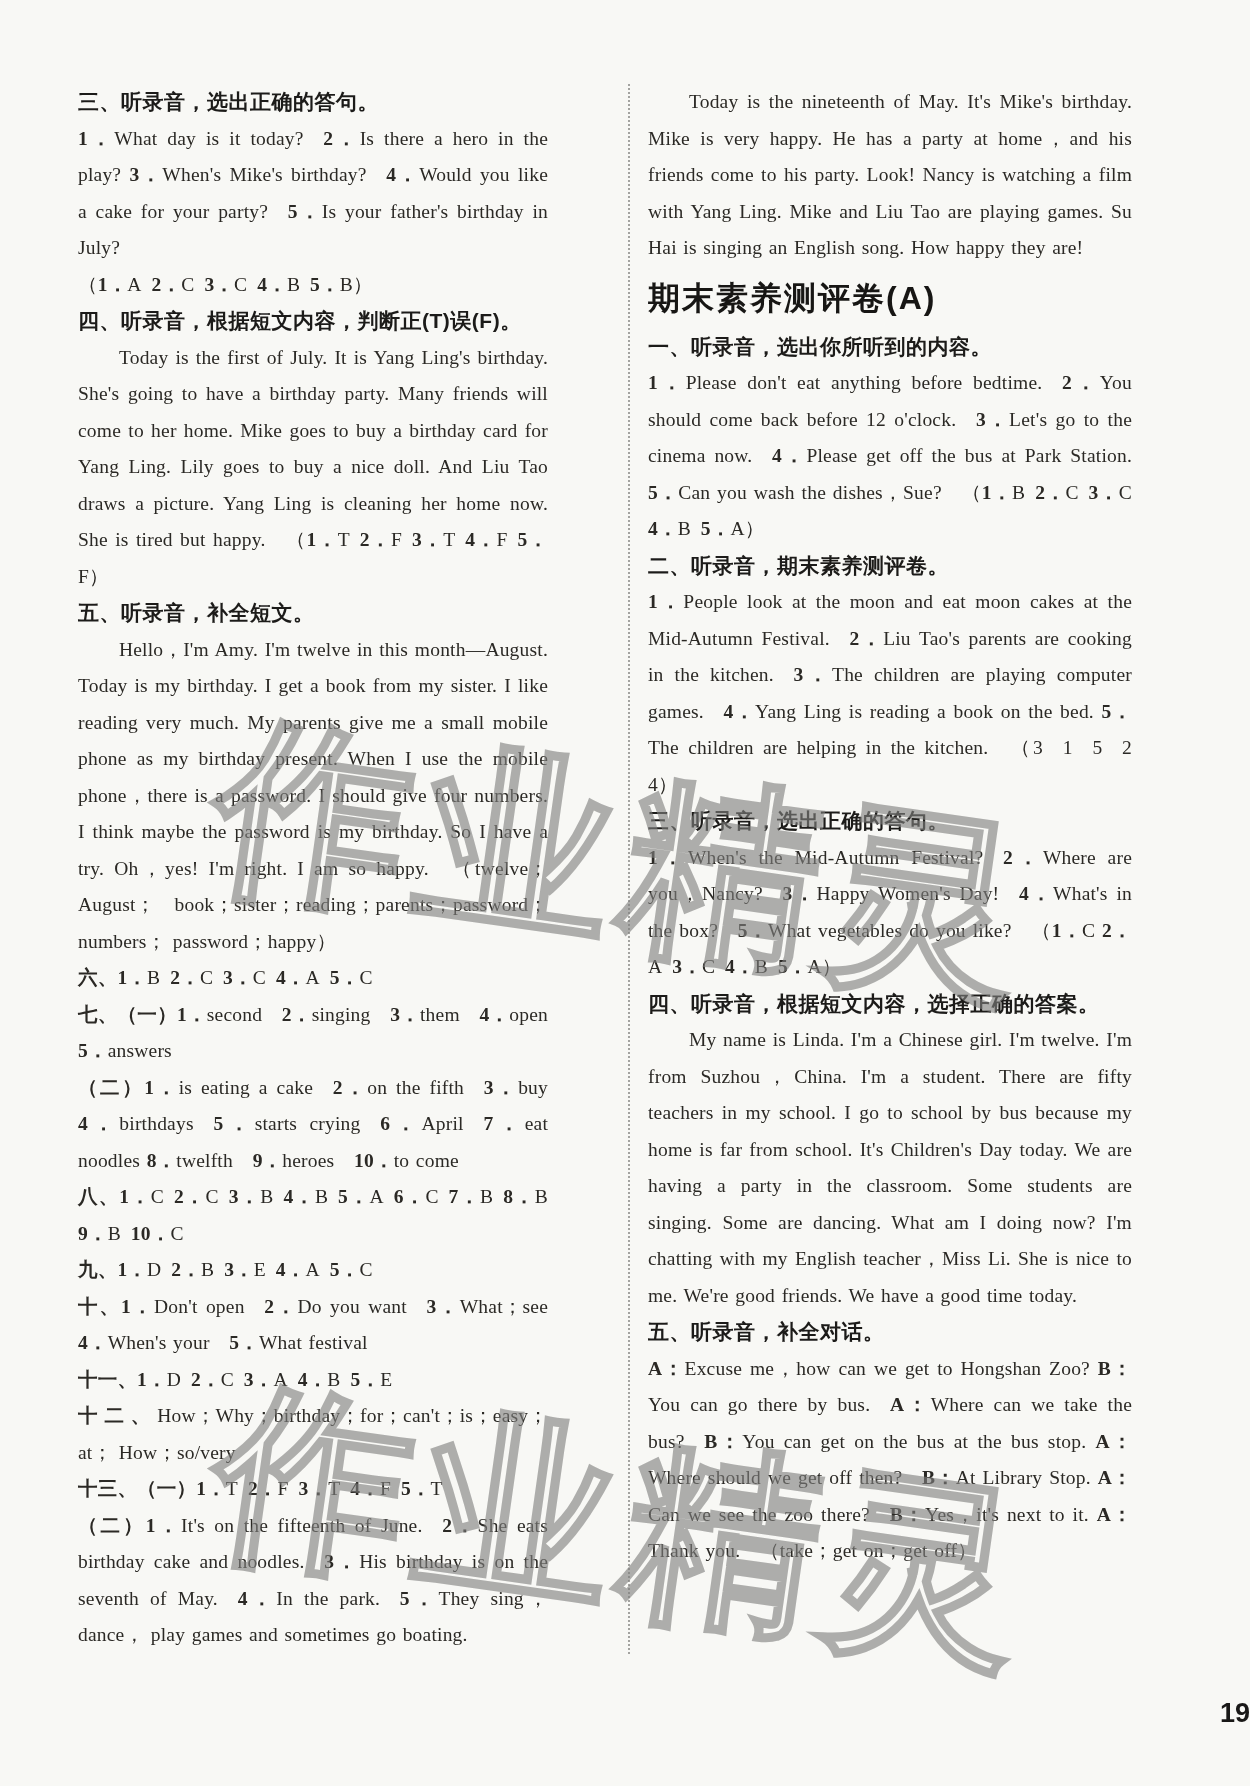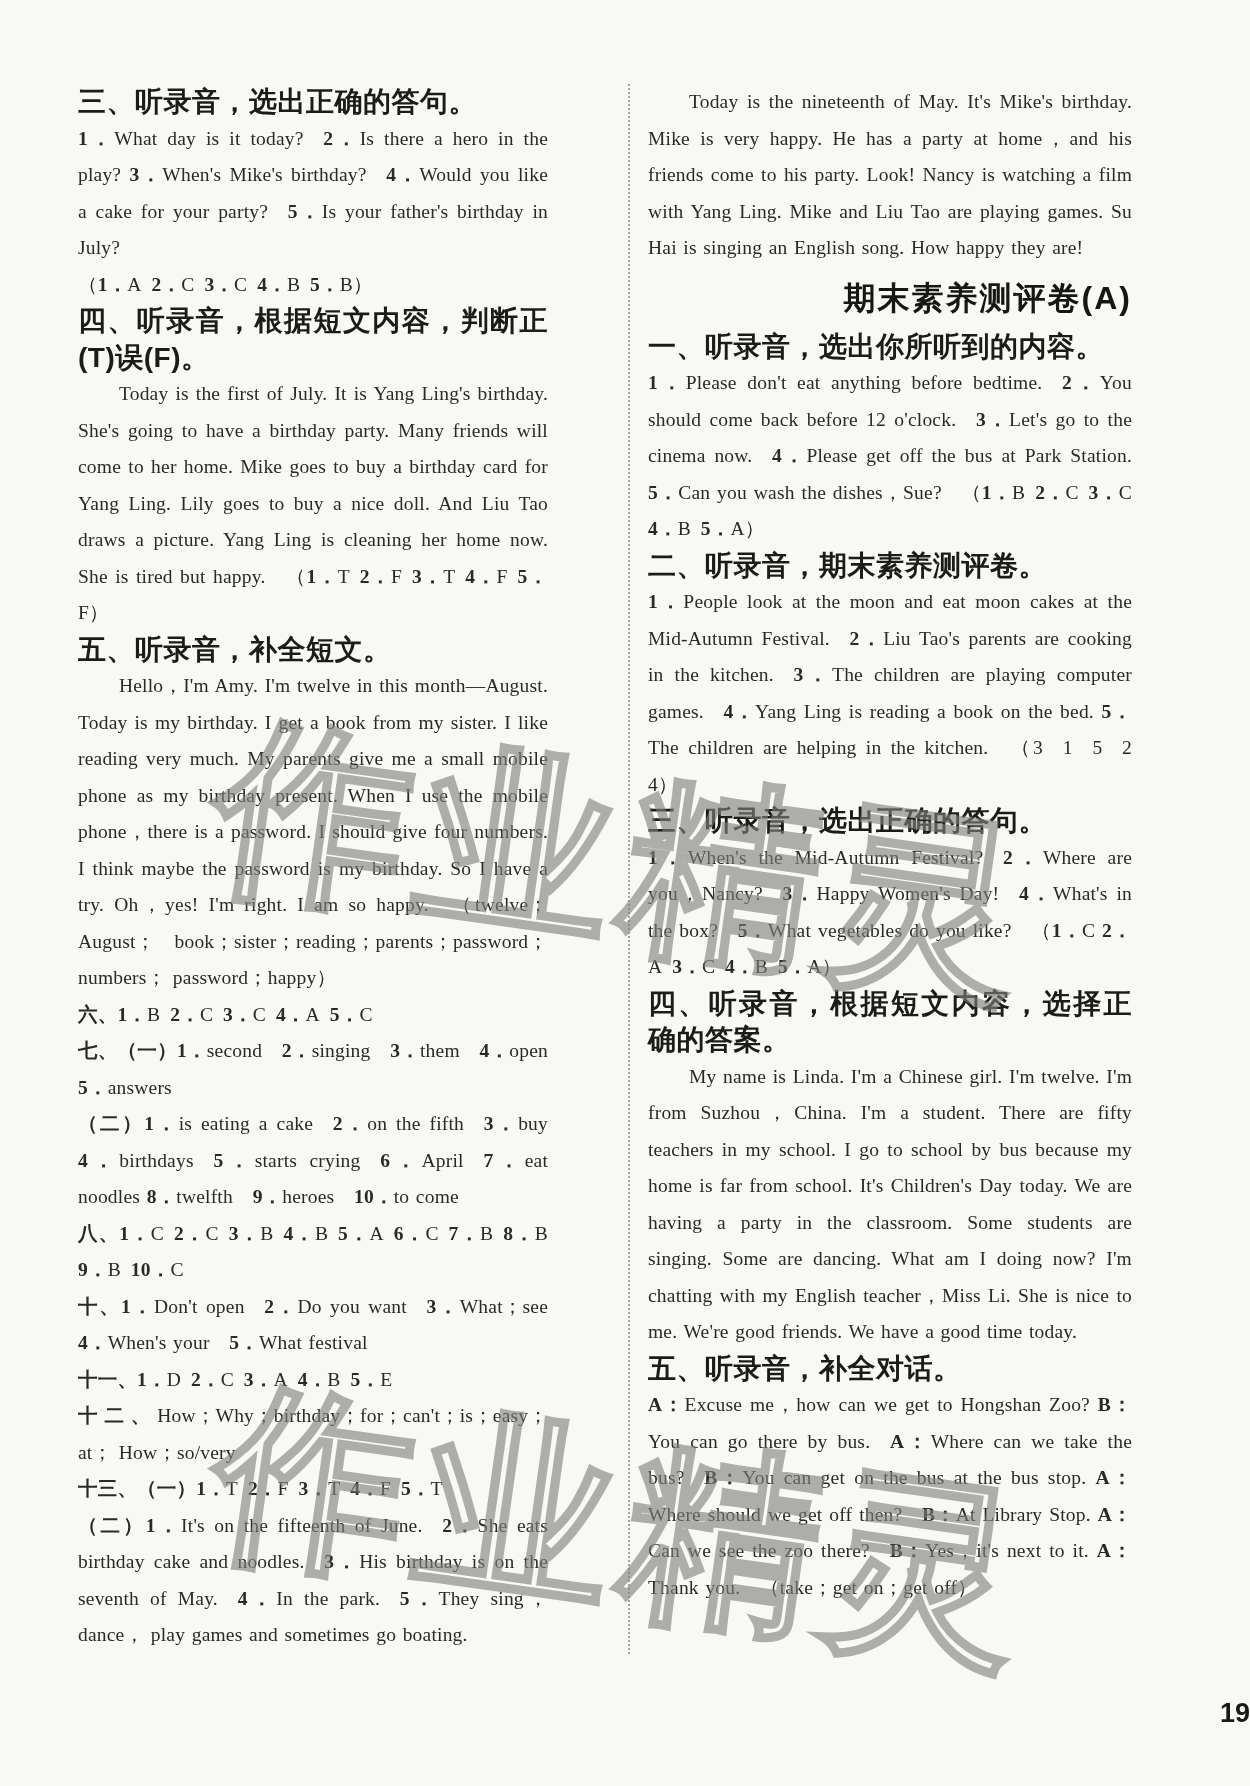--- a/index.html
+++ b/index.html
@@ -39,30 +39,30 @@
     margin: 0;
     font-size: 19.5px;
     line-height: 36.5px;
     text-align: justify;
     letter-spacing: 0.2px;
     word-spacing: 1.5px;
   }
   p.blk b { font-weight: 700; }
   p.h {
     font-family: "Liberation Sans", "DejaVu Sans", sans-serif;
-    font-size: 28px;
+    font-size: 21px;
     letter-spacing: 0.5px;
     color: #1c1b19;
   }
   p.p { text-indent: 2.1em; }
   p.t {
     font-family: "Liberation Sans", "DejaVu Sans", sans-serif;
     font-size: 32px;
     line-height: 58px;
-    text-align: right;
+    text-align: left;
     text-indent: 0;
     letter-spacing: 2px;
     color: #171614;
     margin: 2px 0 2px 0;
   }
   .watermark {
     position: absolute;
     left: 212px;
     z-index: 5;
     font-family: "Liberation Sans", "DejaVu Sans", sans-serif;
@@ -101,20 +101,21 @@
         <p class="blk a"><b>1．</b>What day is it today? <b>2．</b>Is there a hero in the play? <b>3．</b>When's Mike's birthday? <b>4．</b>Would you like a cake for your party? <b>5．</b>Is your father's birthday in July?</p>
         <p class="blk a">（<b>1．</b>A <b>2．</b>C <b>3．</b>C <b>4．</b>B <b>5．</b>B）</p>
         <p class="blk h"><b>四、听录音，根据短文内容，判断正(T)误(F)。</b></p>
         <p class="blk p">Today is the first of July. It is Yang Ling's birthday. She's going to have a birthday party. Many friends will come to her home. Mike goes to buy a birthday card for Yang Ling. Lily goes to buy a nice doll. And Liu Tao draws a picture. Yang Ling is cleaning her home now. She is tired but happy. （<b>1．</b>T <b>2．</b>F <b>3．</b>T <b>4．</b>F <b>5．</b>F）</p>
         <p class="blk h"><b>五、听录音，补全短文。</b></p>
         <p class="blk p">Hello，I'm Amy. I'm twelve in this month—August. Today is my birthday. I get a book from my sister. I like reading very much. My parents give me a small mobile phone as my birthday present. When I use the mobile phone，there is a password. I should give four numbers. I think maybe the password is my birthday. So I have a try. Oh，yes! I'm right. I am so happy. （twelve；August； book；sister；reading；parents；password；numbers； password；happy）</p>
         <p class="blk a"><b>六、1．</b>B <b>2．</b>C <b>3．</b>C <b>4．</b>A <b>5．</b>C</p>
         <p class="blk a"><b>七、（一）1．</b>second <b>2．</b>singing <b>3．</b>them <b>4．</b>open <b>5．</b>answers</p>
         <p class="blk a"><b>（二）1．</b>is eating a cake <b>2．</b>on the fifth <b>3．</b>buy <b>4．</b>birthdays <b>5．</b>starts crying <b>6．</b>April <b>7．</b>eat noodles <b>8．</b>twelfth <b>9．</b>heroes <b>10．</b>to come</p>
         <p class="blk a"><b>八、1．</b>C <b>2．</b>C <b>3．</b>B <b>4．</b>B <b>5．</b>A <b>6．</b>C <b>7．</b>B <b>8．</b>B <b>9．</b>B <b>10．</b>C</p>
+        <p class="blk a"><b>九、1．</b>D <b>2．</b>B <b>3．</b>E <b>4．</b>A <b>5．</b>C</p>
         <p class="blk a"><b>十、1．</b>Don't open <b>2．</b>Do you want <b>3．</b>What；see <b>4．</b>When's your <b>5．</b>What festival</p>
         <p class="blk a"><b>十一、1．</b>D <b>2．</b>C <b>3．</b>A <b>4．</b>B <b>5．</b>E</p>
         <p class="blk a"><b>十二、</b>How；Why；birthday；for；can't；is；easy；at； How；so/very</p>
         <p class="blk a"><b>十三、（一）1．</b>T <b>2．</b>F <b>3．</b>T <b>4．</b>F <b>5．</b>T</p>
         <p class="blk a"><b>（二）1．</b>It's on the fifteenth of June. <b>2．</b>She eats birthday cake and noodles. <b>3．</b>His birthday is on the seventh of May. <b>4．</b>In the park. <b>5．</b>They sing，dance， play games and sometimes go boating.</p>
       </div>
     <div class="divider"></div>
     <div class="col col-right">
         <p class="blk p">Today is the nineteenth of May. It's Mike's birthday. Mike is very happy. He has a party at home，and his friends come to his party. Look! Nancy is watching a film with Yang Ling. Mike and Liu Tao are playing games. Su Hai is singing an English song. How happy they are!</p>
         <p class="blk t"><b>期末素养测评卷(A)</b></p>

